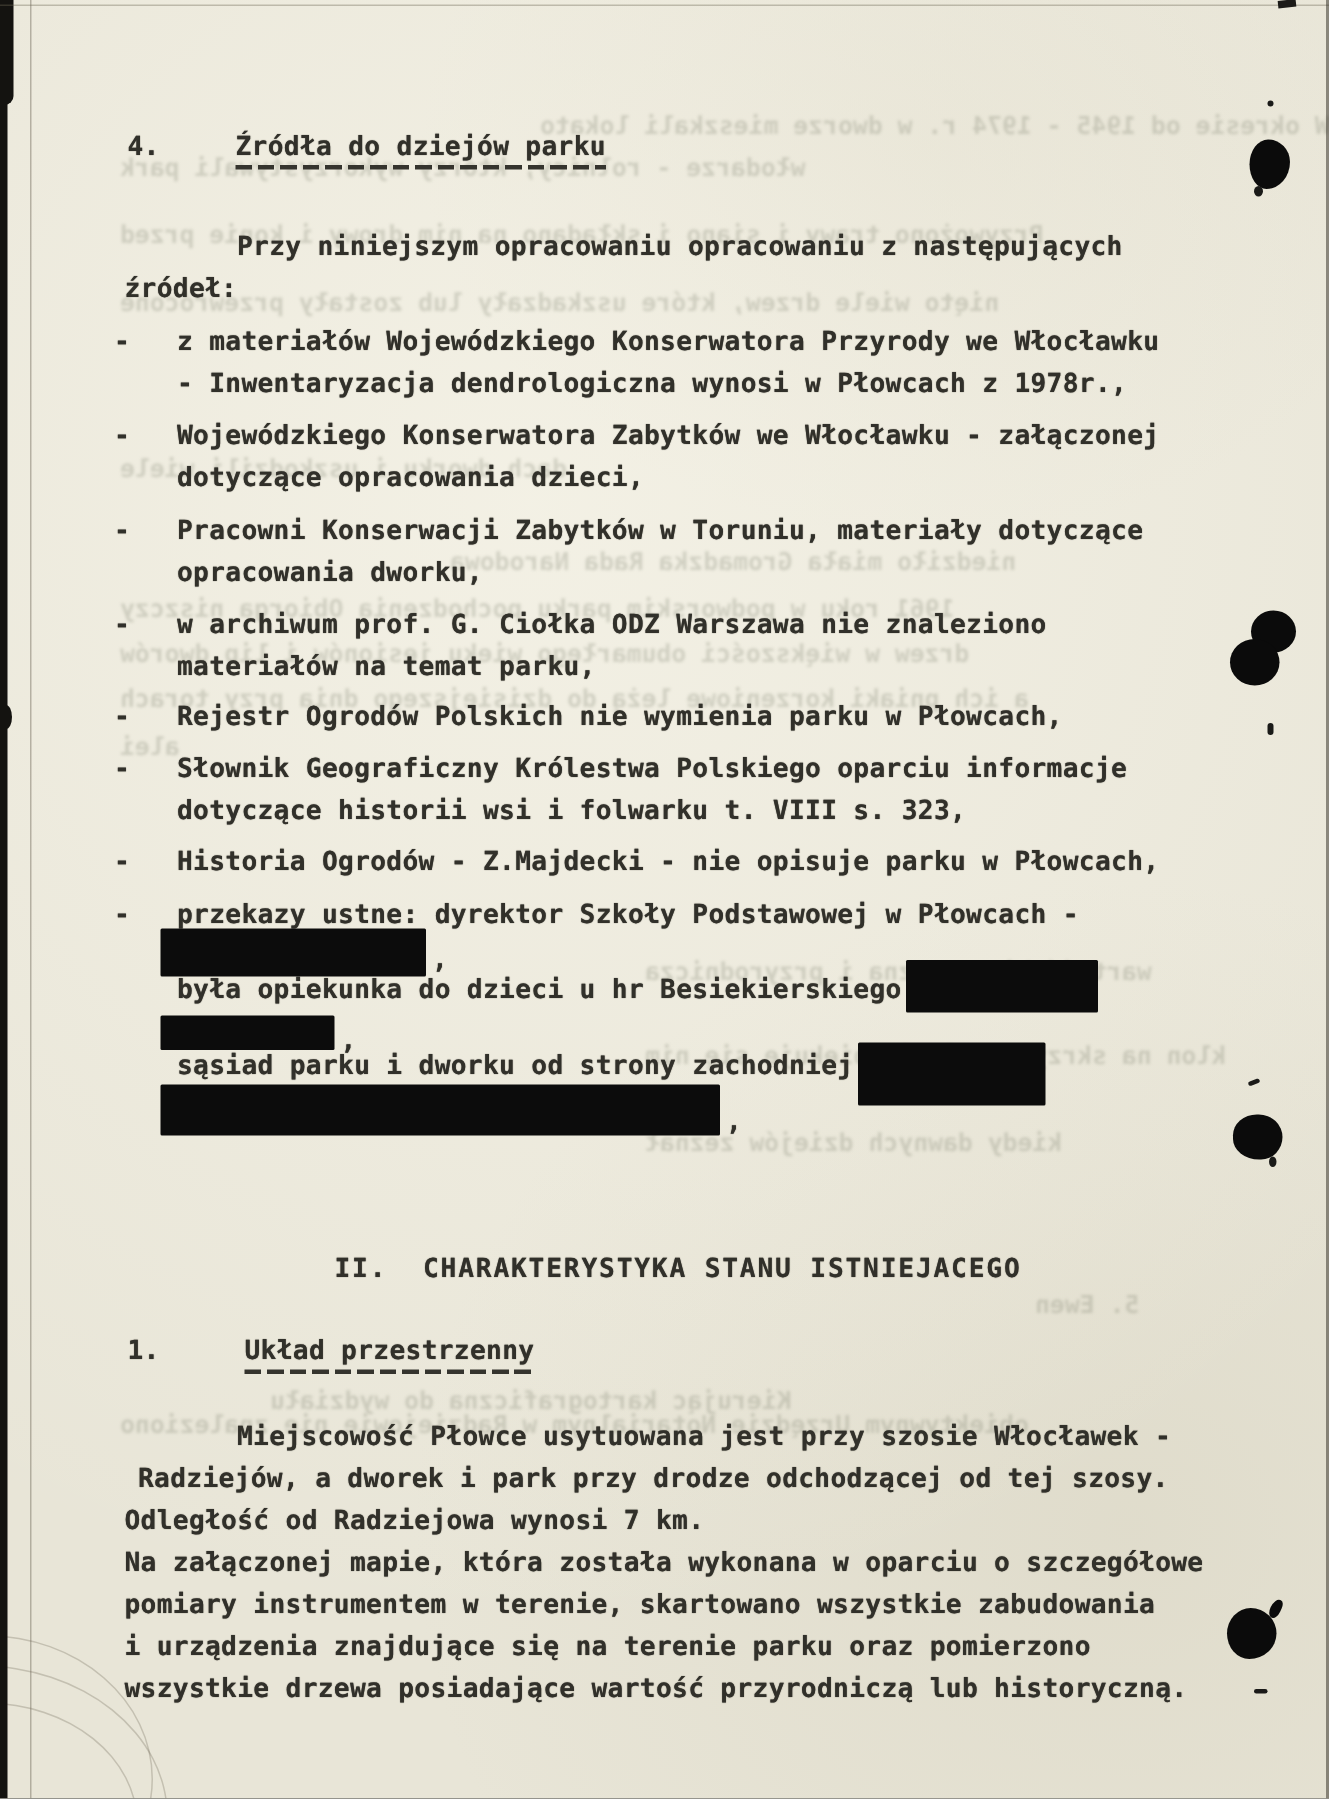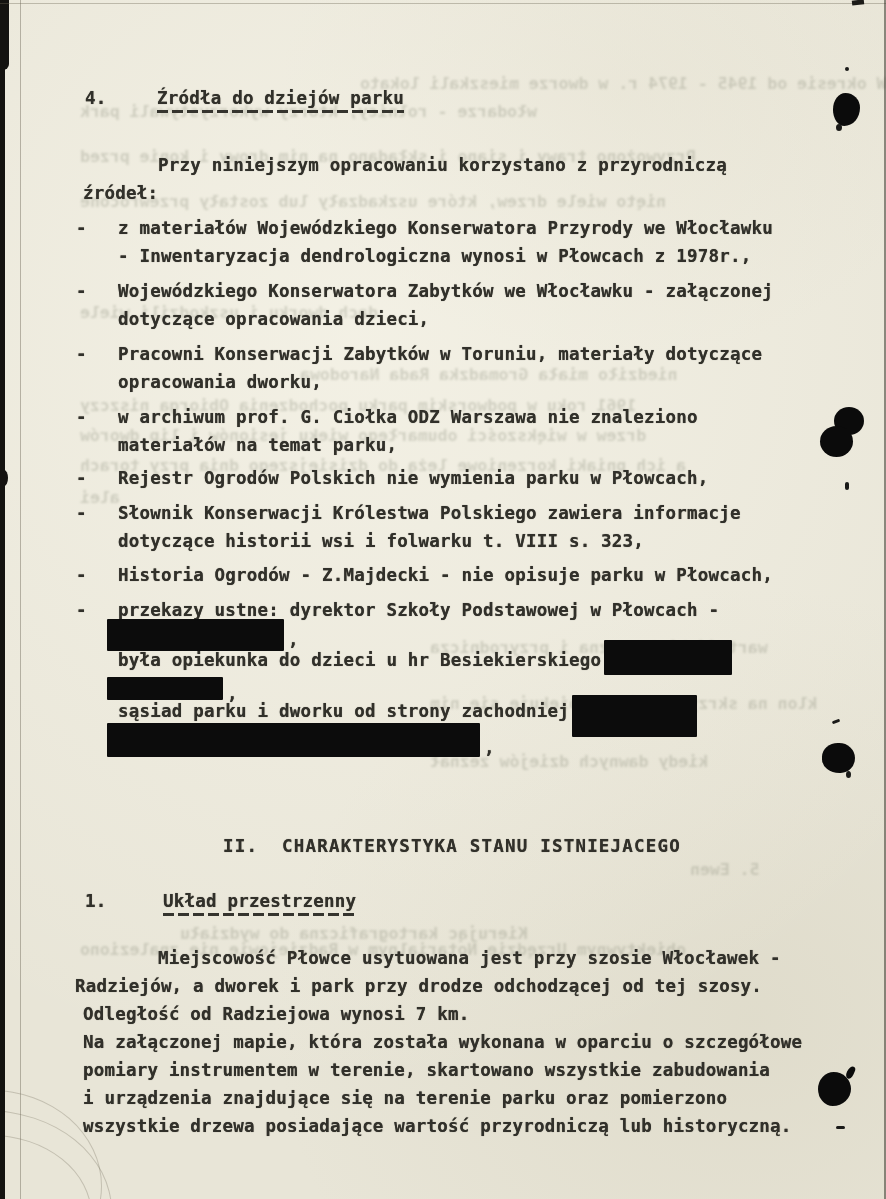--- a/index.html
+++ b/index.html
@@ -53,38 +53,38 @@
       <div class="ghost" style="left: 430px; top: 694px;">klon na skrzyżowaniu i opiekuje się nim</div>
       <div class="ghost" style="left: 430px; top: 752px;">kiedy dawnych dziejów zeznał</div>
       <div class="ghost" style="left: 690px; top: 860px;">5. Ewen</div>
       <div class="ghost" style="left: 180px; top: 924px;">Kierując kartograficzna do wydziału</div>
       <div class="ghost" style="left: 80px; top: 940px;">obiektywnym Urzędzie Notarialnym w Radziejowie nie znaleziono</div>
     </div>
 
   <div class="ln" style="left:85px;top:88px">4.</div>
   <div class="ln u-dash" style="left:157px;top:88px">Źródła do dziejów parku</div>
 
-  <div class="ln" style="left:158px;top:155px">Przy niniejszym opracowaniu korzystano z przyrodniczą</div>
+  <div class="ln" style="left:158px;top:155px">Przy niniejszym opracowaniu opracowaniu z następujących</div>
   <div class="ln" style="left:83px;top:183px">źródeł:</div>
 
   <div class="ln" style="left:76px;top:218px"><span class="dashmark">-</span><span class="btxt">z materiałów Wojewódzkiego Konserwatora Przyrody we Włocławku</span></div>
   <div class="ln" style="left:118px;top:246px">- Inwentaryzacja dendrologiczna wynosi w Płowcach z 1978r.,</div>
 
   <div class="ln" style="left:76px;top:281px"><span class="dashmark">-</span><span class="btxt">Wojewódzkiego Konserwatora Zabytków we Włocławku - załączonej</span></div>
   <div class="ln" style="left:118px;top:309px">dotyczące opracowania dzieci,</div>
 
   <div class="ln" style="left:76px;top:344px"><span class="dashmark">-</span><span class="btxt">Pracowni Konserwacji Zabytków w Toruniu, materiały dotyczące</span></div>
   <div class="ln" style="left:118px;top:372px">opracowania dworku,</div>
 
   <div class="ln" style="left:76px;top:407px"><span class="dashmark">-</span><span class="btxt">w archiwum prof. G. Ciołka ODZ Warszawa nie znaleziono</span></div>
   <div class="ln" style="left:118px;top:435px">materiałów na temat parku,</div>
 
   <div class="ln" style="left:76px;top:468px"><span class="dashmark">-</span><span class="btxt">Rejestr Ogrodów Polskich nie wymienia parku w Płowcach,</span></div>
 
-  <div class="ln" style="left:76px;top:503px"><span class="dashmark">-</span><span class="btxt">Słownik Konserwacji Królestwa Polskiego zawiera informacje</span></div>
+  <div class="ln" style="left:76px;top:503px"><span class="dashmark">-</span><span class="btxt">Słownik Geograficzny Królestwa Polskiego oparciu informacje</span></div>
   <div class="ln" style="left:118px;top:531px">dotyczące historii wsi i folwarku t. VIII s. 323,</div>
 
   <div class="ln" style="left:76px;top:565px"><span class="dashmark">-</span><span class="btxt">Historia Ogrodów - Z.Majdecki - nie opisuje parku w Płowcach,</span></div>
 
   <div class="ln" style="left:76px;top:600px"><span class="dashmark">-</span><span class="btxt">przekazy ustne: dyrektor Szkoły Podstawowej w Płowcach -</span></div>
 
   <div class="redact" style="left:107px;top:619px;width:177px;height:32px"></div>
   <div class="ln" style="left:288px;top:630px">,</div>
   <div class="ln" style="left:118px;top:650px">była opiekunka do dzieci u hr Besiekierskiego</div>
   <div class="redact" style="left:604px;top:640px;width:128px;height:35px"></div>
@@ -95,21 +95,21 @@
   <div class="redact" style="left:107px;top:723px;width:373px;height:34px"></div>
   <div class="ln" style="left:484px;top:738px">,</div>
 
   <div class="ln chapter" style="left:223px;top:836px">II.</div>
   <div class="ln chapter" style="left:282px;top:836px">CHARAKTERYSTYKA STANU ISTNIEJACEGO</div>
 
   <div class="ln" style="left:85px;top:891px">1.</div>
   <div class="ln u-dash" style="left:163px;top:891px">Układ przestrzenny</div>
 
   <div class="ln" style="left:158px;top:948px">Miejscowość Płowce usytuowana jest przy szosie Włocławek -</div>
-  <div class="ln" style="left:75px;top:976px">Radziejów, a dworek i park przy drodze odchodzącej od tej szosy.</div>
+  <div class="ln" style="left:92px;top:976px">Radziejów, a dworek i park przy drodze odchodzącej od tej szosy.</div>
   <div class="ln" style="left:83px;top:1004px">Odległość od Radziejowa wynosi 7 km.</div>
   <div class="ln" style="left:83px;top:1032px">Na załączonej mapie, która została wykonana w oparciu o szczegółowe</div>
   <div class="ln" style="left:83px;top:1060px">pomiary instrumentem w terenie, skartowano wszystkie zabudowania</div>
   <div class="ln" style="left:83px;top:1116px">wszystkie drzewa posiadające wartość przyrodniczą lub historyczną.</div>
   <div class="ln" style="left:83px;top:1088px">i urządzenia znajdujące się na terenie parku oraz pomierzono</div>
 
   <div class="edge" style="left:0;top:0;width:5px;height:1199px;background:#141310"></div>
   <div class="edge" style="left:0;top:0;width:9px;height:70px;background:#141310;border-radius:0 0 6px 0"></div>
   <div class="edge" style="left:0;top:470px;width:8px;height:16px;background:#141310;border-radius:0 60% 60% 0"></div>
   <div class="edge" style="left:20px;top:0;width:1px;height:1199px;background:rgba(110,105,88,.45)"></div>

